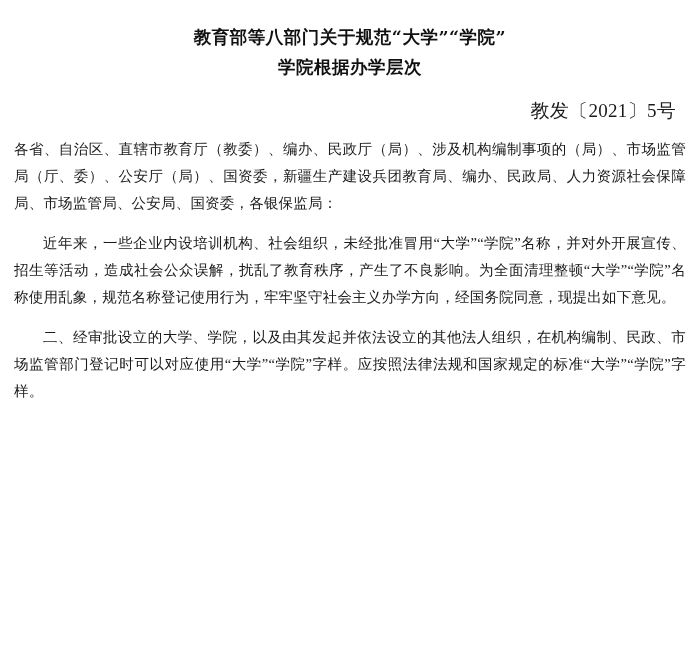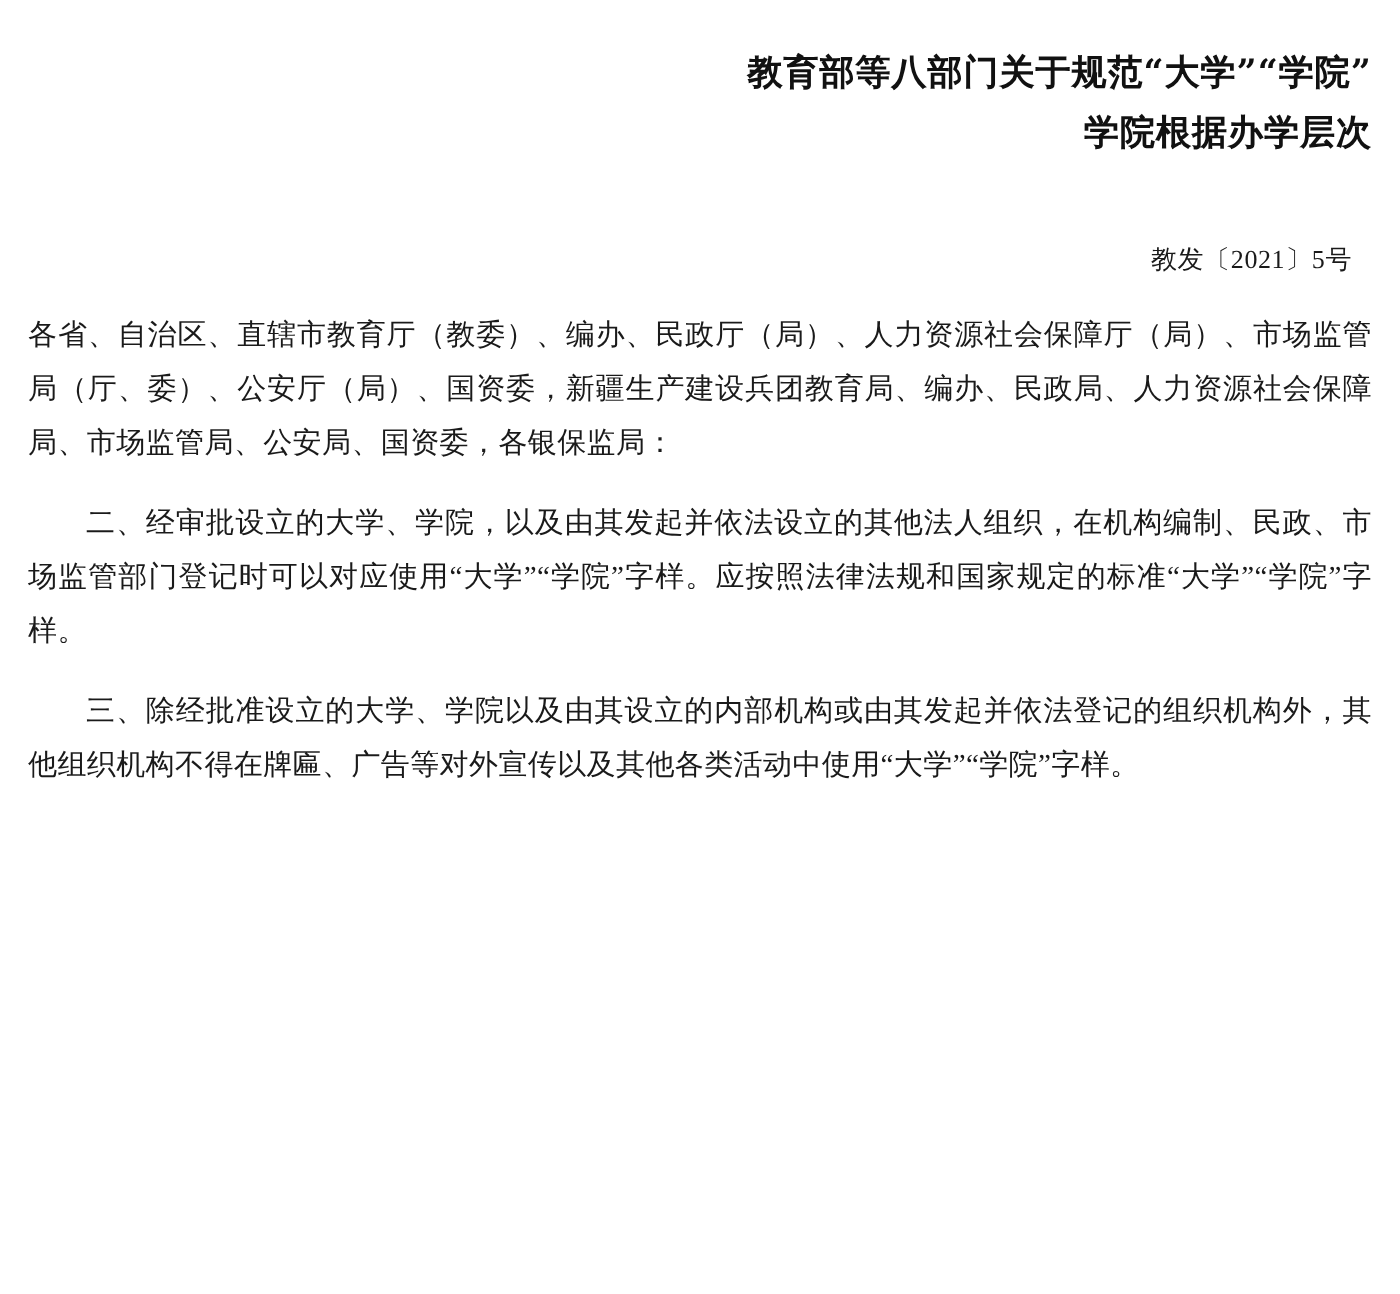--- a/index.html
+++ b/index.html
@@ -15,37 +15,37 @@
     overflow: hidden;
   }
   .page {
     position: relative;
     width: 700px;
     height: 647px;
     box-sizing: border-box;
     padding: 14px 14px 0 14px;
   }
   .doc-title {
-    text-align: right;
+    text-align: center;
     font-family: "DejaVu Serif", "Liberation Serif", serif;
     font-weight: bold;
     font-size: 17.5px;
     line-height: 30px;
     letter-spacing: 0.5px;
     color: #111111;
     margin: 8px 0 0 0;
   }
   .doc-title .line {
     display: block;
   }
   .doc-number {
     text-align: right;
-    font-size: 13px;
+    font-size: 19px;
     line-height: 22px;
-    margin-top: 37px;
+    margin-top: 18px;
     padding-right: 10px;
     letter-spacing: 0.3px;
   }
   .recipients {
     font-size: 14.5px;
     line-height: 27px;
     text-align: justify;
     text-justify: inter-ideograph;
     margin-top: 14px;
     letter-spacing: 0.2px;
@@ -69,18 +69,18 @@
 <div class="page">
 
   <div class="doc-title">
     <span class="line">教育部等八部门关于规范“大学”“学院”</span>
     <span class="line">学院根据办学层次</span>
   </div>
 
   <div class="doc-number">教发〔2021〕5号</div>
 
   <div class="body-block">
-    <div class="recipients">各省、自治区、直辖市教育厅（教委）、编办、民政厅（局）、人力资源社会保障厅（局）、市场监管局（厅、委）、公安厅（局）、国资委，新疆生产建设兵团教育局、编办、民政局、人力资源社会保障局、市场监管局、公安局、国资委，各银保监局：</div>
+    <div class="recipients">各省、自治区、直辖市教育厅（教委）、编办、民政厅（局）、涉及机构编制事项的（局）、市场监管局（厅、委）、公安厅（局）、国资委，新疆生产建设兵团教育局、编办、民政局、人力资源社会保障局、市场监管局、公安局、国资委，各银保监局：</div>
+    <div class="para">近年来，一些企业内设培训机构、社会组织，未经批准冒用“大学”“学院”名称，并对外开展宣传、招生等活动，造成社会公众误解，扰乱了教育秩序，产生了不良影响。为全面清理整顿“大学”“学院”名称使用乱象，规范名称登记使用行为，牢牢坚守社会主义办学方向，经国务院同意，现提出如下意见。</div>
     <div class="para">二、经审批设立的大学、学院，以及由其发起并依法设立的其他法人组织，在机构编制、民政、市场监管部门登记时可以对应使用“大学”“学院”字样。应按照法律法规和国家规定的标准“大学”“学院”字样。</div>
-    <div class="para">三、除经批准设立的大学、学院以及由其设立的内部机构或由其发起并依法登记的组织机构外，其他组织机构不得在牌匾、广告等对外宣传以及其他各类活动中使用“大学”“学院”字样。</div>
   </div>
 
 </div>
 
 </body></html>

